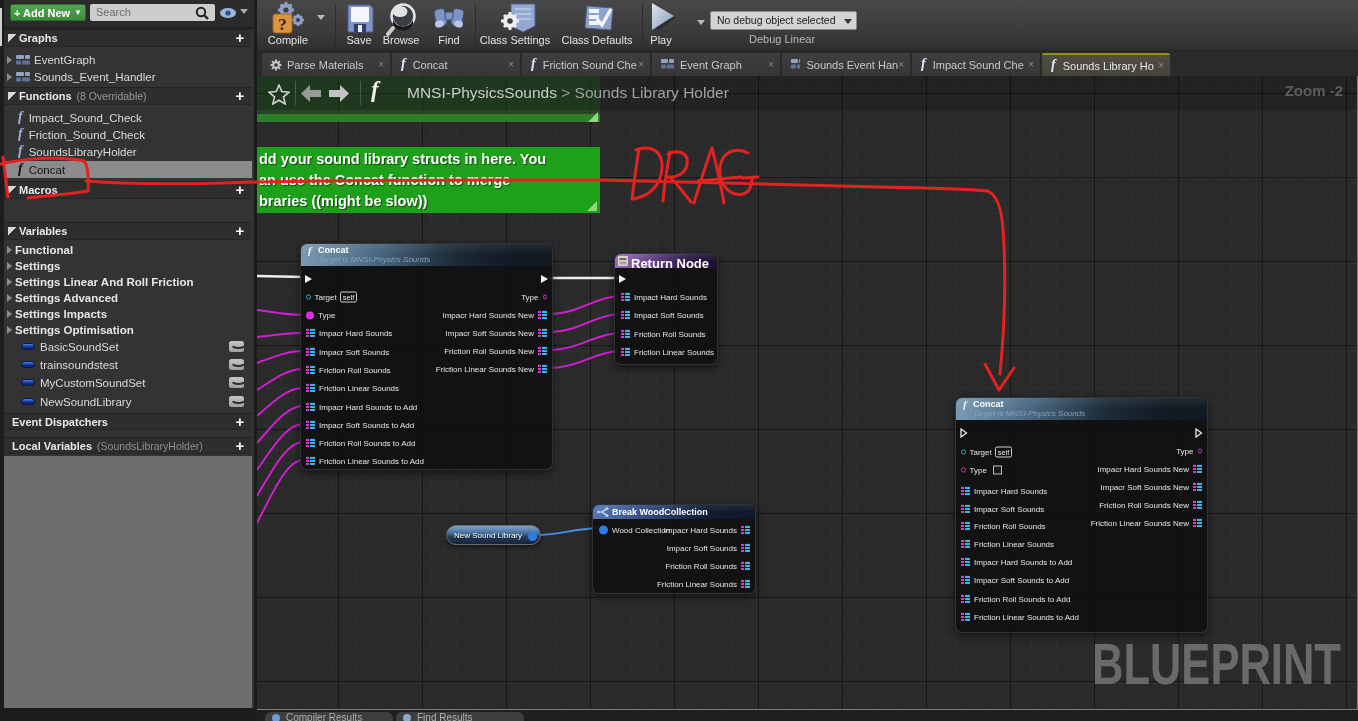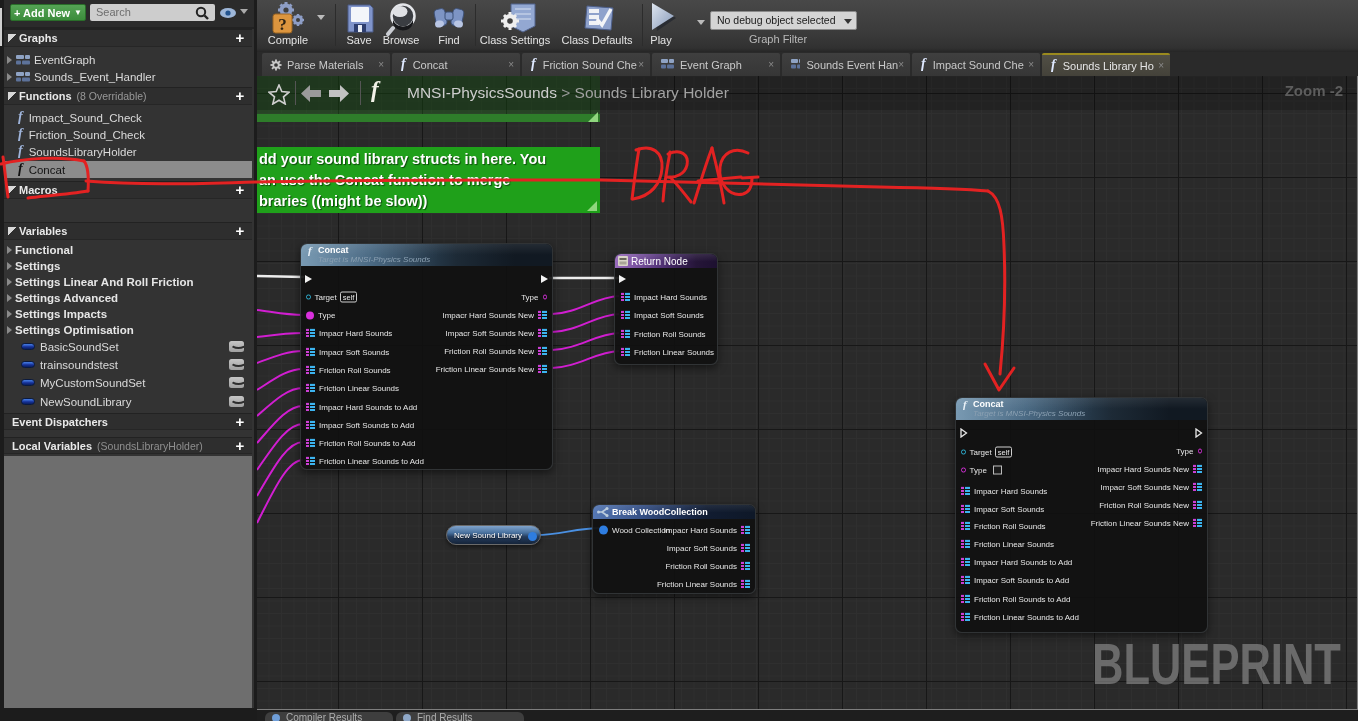--- a/index.html
+++ b/index.html
@@ -218,21 +218,21 @@
           <stop offset="1" stop-color="#8598b8"></stop>
         </linearGradient>
       </defs>
       <path d="M7 3 L29 16 L10 29 Z" fill="#2a2d33"></path>
       <path d="M5 1 L27 14 L5 28 Z" fill="url(#pg)"></path>
     </svg>
   <div class="tlabel" style="left:404px">Play</div>
   <div class="abs" style="left:440px;top:20px;width:0;height:0;border-top:5px solid #bbb;border-left:4px solid transparent;border-right:4px solid transparent"></div>
 
   <div class="abs" style="left:453px;top:11px;width:147px;height:19px;background:#d4d4d4;border:1px solid #8a8a8a;border-radius:2px;font-size:10.5px;color:#1a1a1a;line-height:17px;padding-left:6px">No debug object selected<span style="position:absolute;right:4px;top:7px;width:0;height:0;border-top:5px solid #333;border-left:4px solid transparent;border-right:4px solid transparent"></span></div>
-  <div class="abs" style="left:492px;top:33px;font-size:11px;color:#b9b9b9">Graph Filter</div>
+  <div class="abs" style="left:492px;top:33px;font-size:11px;color:#b9b9b9">Debug Linear</div>
 </div>
 
 <div id="tabs">
   <div class="tab" style="left:5px;width:128px"><svg style="margin:0 5px 0 8px" width="12" height="12" viewBox="0 0 13 13">
         <g fill="#c9c9c9">
           <circle cx="6.5" cy="6.5" r="4"></circle>
           <g stroke="#c9c9c9" stroke-width="2">
             <line x1="6.5" y1="0.5" x2="6.5" y2="12.5"></line>
             <line x1="0.5" y1="6.5" x2="12.5" y2="6.5"></line>
             <line x1="2.2" y1="2.2" x2="10.8" y2="10.8"></line>
@@ -370,21 +370,21 @@
       </div>
   </div>
 
   <div class="node" style="left:357px;top:177px;width:104px;height:112px">
     <div class="nhead" style="height:14px;background:linear-gradient(to bottom,rgba(255,255,255,.10),rgba(255,255,255,0) 55%),linear-gradient(100deg,rgba(255,255,255,.14),rgba(255,255,255,0) 60%),linear-gradient(to right,#8a55b4 0%,#53307a 40%,#251538 80%,#1d1030 100%)">
       <svg style="position:absolute;left:3px;top:2px" width="10" height="10">
           <rect x="0" y="0" width="10" height="10" rx="1" fill="#d9d4c8"></rect>
           <rect x="1.5" y="2" width="7" height="2" fill="#6a665c"></rect>
           <rect x="1.5" y="5.5" width="7" height="3" fill="#a8a496"></rect>
         </svg>
-      <div style="position:absolute;left:16px;top:2px;font-weight:normal;font-size:10px;color:#fff">Return Node</div>
+      <div style="position:absolute;left:16px;top:2px;font-weight:bold;font-size:13px;color:#fff">Return Node</div>
     </div>
     <div class="pin" style="left:4px;top:25px">
         <span class="ex"></span>
       </div>
     <div class="pin" style="left:6px;top:43px">
         <span class="mi"></span>
         <span class="gp">Impact Hard Sounds</span>
       </div>
     <div class="pin" style="left:6px;top:61px">
         <span class="mi"></span>

